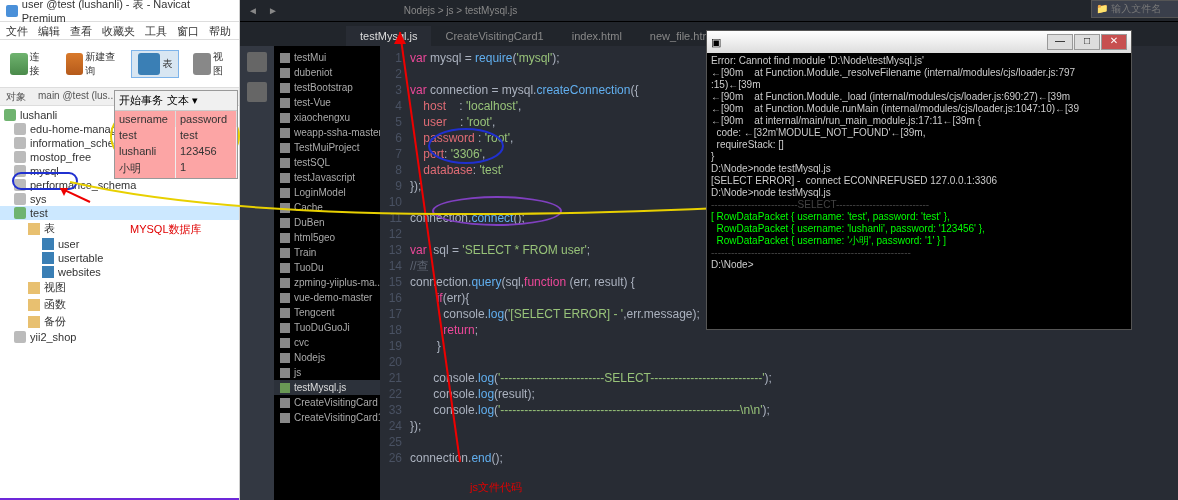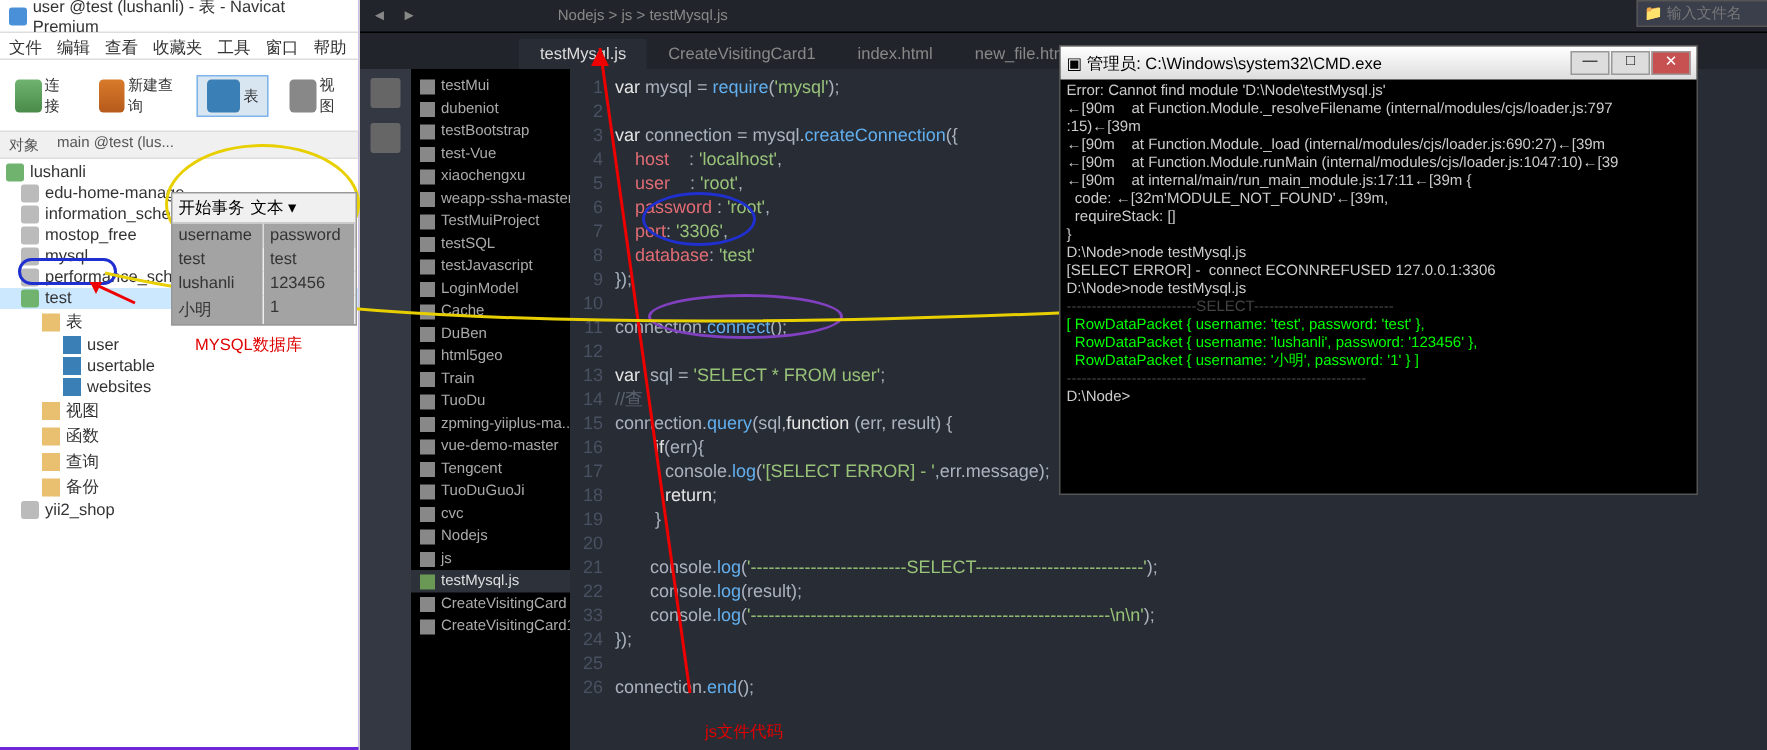--- a/index.html
+++ b/index.html
@@ -29,21 +29,21 @@
 .ico-db { background: #6fb36f; border-radius: 2px; }
 .ico-dbg { background: #bbb; border-radius: 2px; }
 .ico-tbl { background: #3a7fb5; }
 .ico-fold { background: #e8c070; }
 .circle-blue { position: absolute; border: 2px solid #2030d0; border-radius: 50%; pointer-events: none; }
 .circle-yellow { position: absolute; border: 2px solid #e8d000; border-radius: 50%; pointer-events: none; }
 .ann-red { position: absolute; color: #e00000; font-size: 11px; pointer-events: none; font-weight: 500; padding-left: 20px; }
 .arrow-red { position: absolute; pointer-events: none; }
 
 
-.tbl-popup { position: absolute; left: 114px; top: 90px; width: 124px; background: #a3a3a3; border: 1px solid #999; font-size: 11px; z-index: 5; margin-top: 38px; }
+.tbl-popup { position: absolute; left: 114px; top: 90px; width: 124px; background: #fca5a5; border: 1px solid #999; font-size: 11px; z-index: 5; }
 .tbl-popup-hd { display: flex; background: #f0f0f0; border-bottom: 1px solid #ccc; padding: 2px 4px; gap: 4px; }
 .tbl-popup .hdr { display: flex; }
 .tbl-popup .hdr > div { flex: 1; padding: 2px 4px; font-weight: 500; color: #333; border-right: 1px solid #ddd; }
 .tbl-popup .row { display: flex; }
 .tbl-popup .row > div { flex: 1; padding: 2px 4px; color: #333; border-right: 1px solid #eee; }
 
 
 .editor { position: absolute; left: 240px; top: 0; width: 938px; height: 500px; background: #1e1e1e; }
 .editor-top { height: 22px; background: #21252b; border-bottom: 1px solid #000; display: flex; align-items: center; padding: 0 8px; gap: 10px; color: #888; font-size: 10px; }
 .editor-tabs { height: 24px; background: #21252b; display: flex; align-items: flex-end; padding-left: 106px; gap: 0; color: #888; font-size: 11px; overflow: hidden; }
@@ -55,21 +55,21 @@
 .file-tree { width: 106px; background: #000000; color: #aaa; font-size: 10px; padding: 4px 0; overflow: hidden; }
 .ft-row { padding: 2px 6px; display: flex; align-items: center; gap: 4px; white-space: nowrap; }
 .ft-row.active { background: #2c313a; color: #ddd; }
 .ft-ico { width: 10px; height: 10px; flex-shrink: 0; }
 .ft-ico.fold { background: #888; }
 .ft-ico.file { background: #6a9955; }
 .code { flex: 1; background: #282c34; color: #abb2bf; font-family: Consolas, monospace; font-size: 12px; line-height: 16px; padding: 4px 0; overflow: hidden; position: relative; }
 .cl { display: flex; }
 .gut { width: 30px; text-align: right; padding-right: 8px; color: #495162; flex-shrink: 0; user-select: none; }
 .cc { white-space: pre; }
-.kw { color: #e5e5e5; }
+.kw { color: #ec4899; }
 .str { color: #98c379; }
 .fn { color: #61afef; }
 .prop { color: #e06c75; }
 .cmt { color: #5c6370; }
 
 
 .cmd { position: absolute; left: 706px; top: 30px; width: 426px; height: 300px; background: #000; border: 1px solid #555; z-index: 10; font-family: Consolas, monospace; }
 .cmd-title { height: 22px; background: linear-gradient(#fff,#ddd); display: flex; align-items: center; padding: 0 4px; color: #000; font-size: 11px; }
 .cmd-title .btns { margin-left: auto; display: flex; gap: 1px; }
 .cmd-title .btn { width: 26px; height: 16px; background: #ddd; border: 1px solid #999; font-size: 10px; text-align: center; }
@@ -139,20 +139,24 @@
         <span>mostop_free</span>
       </div>
       <div class="tree-row lv1 ">
         <div class="tree-ico ico-dbg"></div>
         <span>mysql</span>
       </div>
       <div class="tree-row lv1 ">
         <div class="tree-ico ico-dbg"></div>
         <span>performance_schema</span>
       </div>
+      <div class="tree-row lv1 ">
+        <div class="tree-ico ico-dbg"></div>
+        <span>sys</span>
+      </div>
       <div class="tree-row lv1 sel">
         <div class="tree-ico ico-db"></div>
         <span>test</span>
       </div>
       <div class="tree-row lv2 ">
         <div class="tree-ico ico-fold"></div>
         <span>表</span>
       </div>
       <div class="tree-row lv3 ">
         <div class="tree-ico ico-tbl"></div>
@@ -166,24 +170,20 @@
         <div class="tree-ico ico-tbl"></div>
         <span>websites</span>
       </div>
       <div class="tree-row lv2 ">
         <div class="tree-ico ico-fold"></div>
         <span>视图</span>
       </div>
       <div class="tree-row lv2 ">
         <div class="tree-ico ico-fold"></div>
         <span>函数</span>
-      </div>
-      <div class="tree-row lv2 ">
-        <div class="tree-ico ico-fold"></div>
-        <span>查询</span>
       </div>
       <div class="tree-row lv2 ">
         <div class="tree-ico ico-fold"></div>
         <span>备份</span>
       </div>
       <div class="tree-row lv1 ">
         <div class="tree-ico ico-dbg"></div>
         <span>yii2_shop</span>
       </div>
     </div>
@@ -211,21 +211,21 @@
         <div>小明</div>
         <div>1</div>
       </div>
     </div>
 </div>
 
 <div class="editor">
   <div class="editor-top">
     <span>◄</span>
     <span>►</span>
-    <span style="margin-left:84px">Nodejs &gt; js &gt; testMysql.js</span>
+    <span style="margin-left:116px">Nodejs &gt; js &gt; testMysql.js</span>
   </div>
   <div class="inputbox">
     <span>📁</span>
     <span>输入文件名</span>
   </div>
   <div class="editor-tabs" id="ed-tabs">
       <div class="ed-tab active">testMysql.js</div>
       <div class="ed-tab ">CreateVisitingCard1</div>
       <div class="ed-tab ">index.html</div>
       <div class="ed-tab ">new_file.html</div>
@@ -447,21 +447,20 @@
           <div class="gut">26</div>
           <div class="cc">connection.<span class="fn">end</span>();</div>
         </div>
       </div>
   </div>
 </div>
 
 <div class="cmd">
   <div class="cmd-title">
     <span>▣</span>&nbsp;
-    <span>管理员: C:\Windows\system32\CMD.exe</span>
     <div class="btns">
       <div class="btn">—</div>
       <div class="btn">□</div>
       <div class="btn close">✕</div>
     </div>
   </div>
   <div class="cmd-body" id="cmd-body"><div class="err">Error: Cannot find module 'D:\Node\testMysql.js'</div><div class="err">←[90m    at Function.Module._resolveFilename (internal/modules/cjs/loader.js:797</div><div class="err">:15)←[39m</div><div class="err">←[90m    at Function.Module._load (internal/modules/cjs/loader.js:690:27)←[39m</div><div class="err">←[90m    at Function.Module.runMain (internal/modules/cjs/loader.js:1047:10)←[39</div><div class="err"></div><div class="err">←[90m    at internal/main/run_main_module.js:17:11←[39m {</div><div class="err">  code: ←[32m'MODULE_NOT_FOUND'←[39m,</div><div class="err">  requireStack: []</div><div class="err">}</div><div class="err"></div><div class="err">D:\Node&gt;node testMysql.js</div><div class="err">[SELECT ERROR] -  connect ECONNREFUSED 127.0.0.1:3306</div><div class="err"></div><div class="err">D:\Node&gt;node testMysql.js</div><div class="dash">--------------------------SELECT----------------------------</div><div class="gr">[ RowDataPacket { username: 'test', password: 'test' },</div><div class="gr">  RowDataPacket { username: 'lushanli', password: '123456' },</div><div class="gr">  RowDataPacket { username: '小明', password: '1' } ]</div><div class="dash">------------------------------------------------------------</div><div class="err"></div><div class="err"></div><div class="err">D:\Node&gt;</div></div>
 </div>
 
 <div class="circle-blue" style="left:12px; top:172px; width:66px; height:18px; border-radius:10px"></div>

